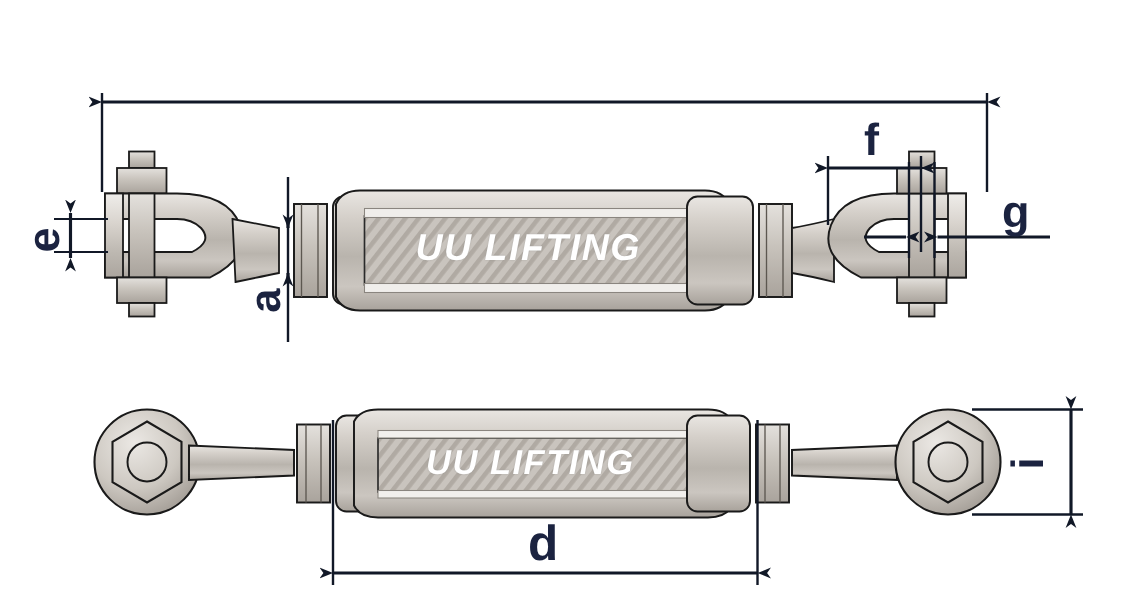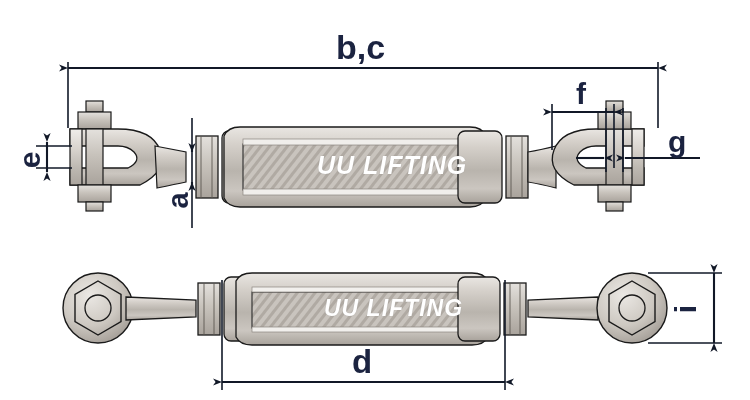--- a/index.html
+++ b/index.html
@@ -20,21 +20,20 @@
   .wm{
     position:absolute;
     color:#ffffff;
     font-family:"Liberation Sans",sans-serif;
     font-weight:bold;
     font-style:italic;
     letter-spacing:1px;
     white-space:nowrap;
     user-select:none;
     text-shadow:0 0 1px rgba(120,120,120,.45);
-    margin-left:40px;
   }
 </style>
 </head>
 <body>
 
 <div id="stage">
 
   <svg id="dwg" viewBox="0 0 750 400">
     <defs>
       <linearGradient id="gMetalV" x1="0" y1="0" x2="0" y2="1">
@@ -215,21 +214,20 @@
         <line x1="648" y1="343" x2="722" y2="343" stroke="#111827" stroke-width="1.6"></line>
         <line x1="714" y1="273" x2="714" y2="343" stroke="#111827" stroke-width="2.1" marker-start="url(#arrL)" marker-end="url(#arrR)"></line>
       </g>
     </g>
   </svg>
 
   <div class="wm" style="left:277px;top:151px;font-size:25px;">UU LIFTING</div>
 
   <div class="wm" style="left:284px;top:295px;font-size:23px;">UU LIFTING</div>
 
-  <div class="dimlbl" style="left:336px;top:30px;font-size:34px;">b,c</div>
 
   <div class="dimlbl rot90" style="left:22px;top:145px;font-size:30px;">e</div>
 
   <div class="dimlbl rot90" style="left:170px;top:186px;font-size:29px;">a</div>
 
   <div class="dimlbl" style="left:576px;top:79px;font-size:30px;">f</div>
 
   <div class="dimlbl" style="left:668px;top:127px;font-size:30px;">g</div>
 
   <div class="dimlbl" style="left:352px;top:345px;font-size:33px;">d</div>

